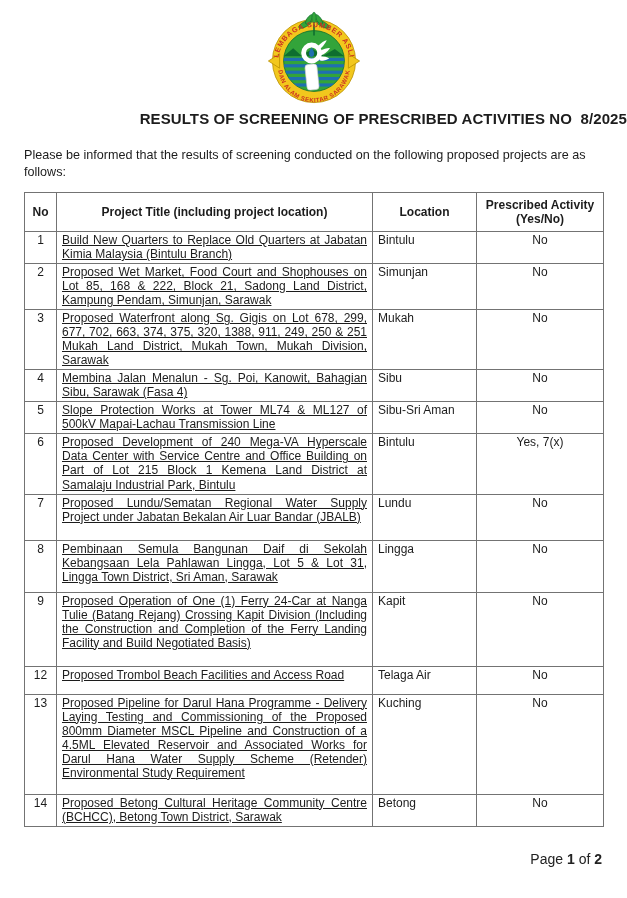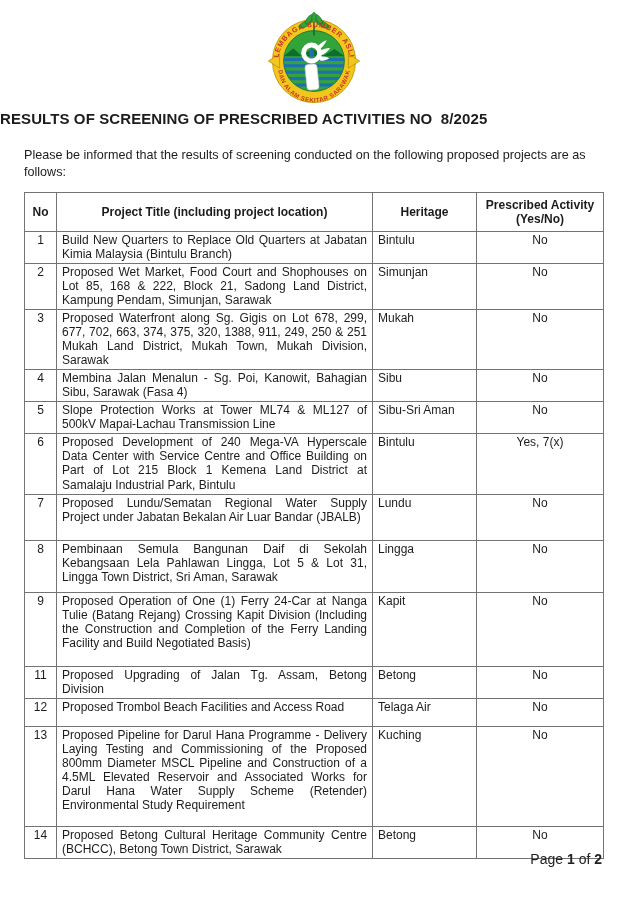--- a/index.html
+++ b/index.html
@@ -3,41 +3,41 @@
 <meta charset="utf-8">
 <style>
   * { box-sizing: border-box; }
   html,body { margin:0; padding:0; }
   body {
     width:627px; height:898px; background:#ffffff; position:relative;
     font-family:"Liberation Sans", sans-serif; color:#1c1c1c; overflow:hidden;
   }
   .logo-wrap { position:absolute; top:10px; left:50%; transform:translateX(-50%); width:96px; height:94px; }
   .doc-title {
-    position:absolute; top:110px; left:0; right:0; text-align:left;
+    position:absolute; top:110px; left:0; right:0; text-align:right;
     font-size:15px; font-weight:bold; white-space:pre; letter-spacing:.1px;
   }
   .intro {
     position:absolute; top:147px; left:24px; width:580px;
     font-size:12.6px; line-height:16.5px;
   }
   table.results {
     position:absolute; top:192px; left:24px; width:579px;
     border-collapse:collapse; table-layout:fixed;
     font-size:12px; line-height:1.17;
   }
   table.results th, table.results td {
     border:1px solid #737373; vertical-align:top; padding:1px 5px 2px 5px;
   }
   table.results th {
     vertical-align:middle; text-align:center; font-weight:bold;
     height:39px; padding:2px 3px;
   }
   td.c-no  { text-align:center; padding-left:1px; padding-right:1px; }
-  td.c-title { text-align:justify; }
+  td.c-title { text-align:justify;text-decoration:underline; }
   td.c-loc { text-align:left; }
   td.c-pa  { text-align:center; }
   .page-footer {
     position:absolute; top:851px; right:25px; font-size:14px; color:#222;
   }
   .page-footer .n { font-weight:bold; }
 </style>
 </head>
 <body>
 
@@ -102,21 +102,21 @@
   <colgroup>
     <col style="width:32px">
       <col style="width:316px">
       <col style="width:104px">
       <col style="width:127px">
   </colgroup>
   <thead>
     <tr>
       <th>No</th>
       <th>Project Title (including project location)</th>
-      <th>Heritage</th>
+      <th>Location</th>
       <th>Prescribed Activity (Yes/No)</th>
     </tr>
   </thead>
   <tbody id="results-body">
       <tr style="height: 28px;">
         <td class="c-no">1</td>
         <td class="c-title">Build New Quarters to Replace Old Quarters at Jabatan Kimia Malaysia (Bintulu Branch)</td>
         <td class="c-loc">Bintulu</td>
         <td class="c-pa">No</td>
       </tr>
@@ -162,26 +162,20 @@
         <td class="c-loc">Lingga</td>
         <td class="c-pa">No</td>
       </tr>
       <tr style="height: 74px;">
         <td class="c-no">9</td>
         <td class="c-title">Proposed Operation of One (1) Ferry 24-Car at Nanga Tulie (Batang Rejang) Crossing Kapit Division (Including the Construction and Completion of the Ferry Landing Facility and Build Negotiated Basis)</td>
         <td class="c-loc">Kapit</td>
         <td class="c-pa">No</td>
       </tr>
       <tr style="height: 28px;">
-        <td class="c-no">11</td>
-        <td class="c-title">Proposed Upgrading of Jalan Tg. Assam, Betong Division</td>
-        <td class="c-loc">Betong</td>
-        <td class="c-pa">No</td>
-      </tr>
-      <tr style="height: 28px;">
         <td class="c-no">12</td>
         <td class="c-title">Proposed Trombol Beach Facilities and Access Road</td>
         <td class="c-loc">Telaga Air</td>
         <td class="c-pa">No</td>
       </tr>
       <tr style="height: 100px;">
         <td class="c-no">13</td>
         <td class="c-title">Proposed Pipeline for Darul Hana Programme - Delivery Laying Testing and Commissioning of the Proposed 800mm Diameter MSCL Pipeline and Construction of a 4.5ML Elevated Reservoir and Associated Works for Darul Hana Water Supply Scheme (Retender) Environmental Study Requirement</td>
         <td class="c-loc">Kuching</td>
         <td class="c-pa">No</td>

